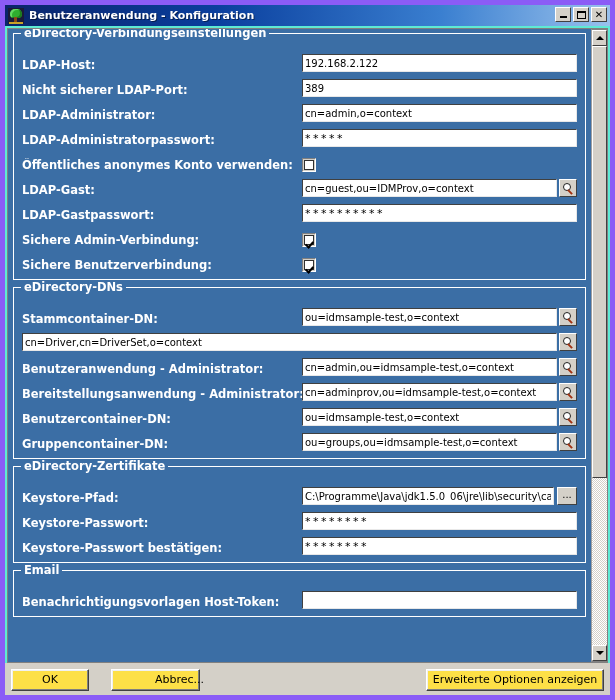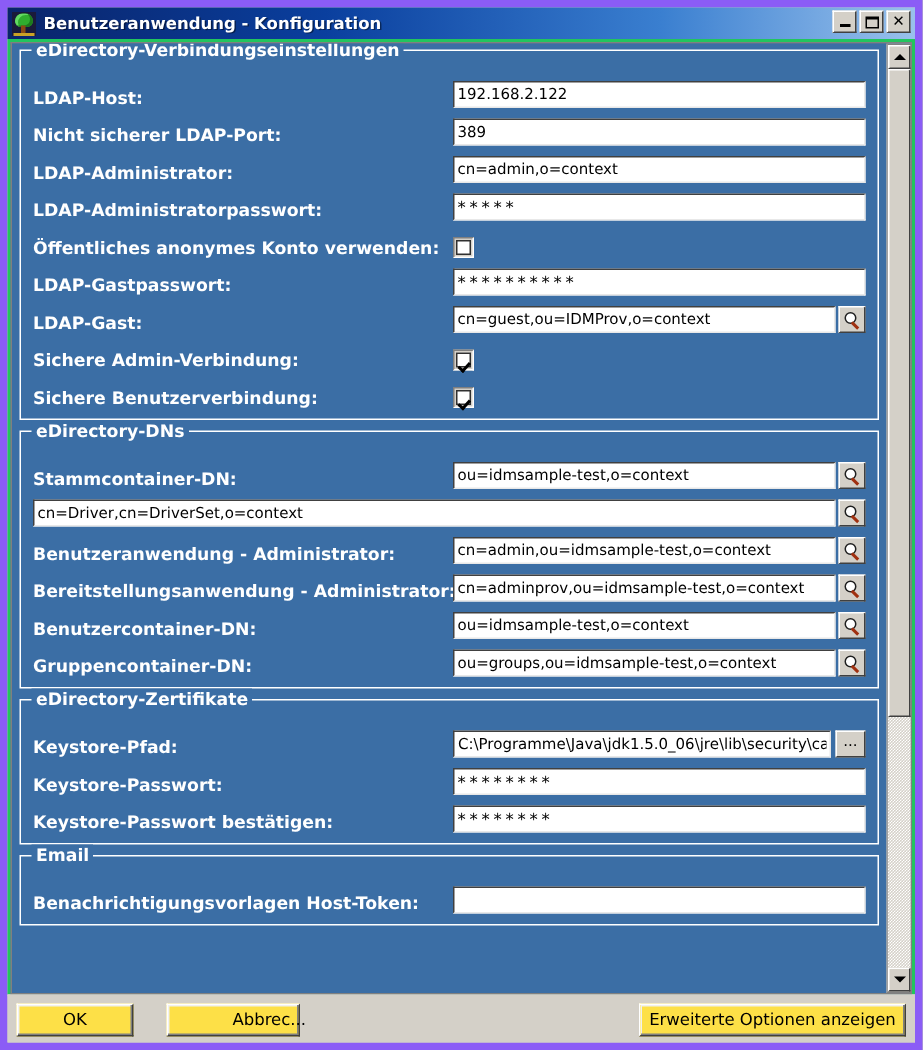--- a/index.html
+++ b/index.html
@@ -78,21 +78,21 @@
     font-size: 9px; color: #000; line-height: 1;
   }
   .winbtn .gl-min { width: 7px; height: 2px; background:#000; margin-top:5px; }
   .winbtn .gl-max { width: 9px; height: 8px; border:1px solid #000; border-top-width:2px; }
   .winbtn .gl-close { font-family: "DejaVu Sans", sans-serif; font-weight: bold; font-size: 10px; }
 
   
   #body-area {
     flex: 1 1 auto;
     display: flex;
-    background: #22c55e;
+    background: #5eead4;
     padding: 2px 2px 0 2px;
     min-height: 0;
   }
   #scrollpane {
     flex: 1 1 auto;
     display: flex;
     border: 1px solid #808080;
     border-right: none;
     background: #3b6ea5;
     min-width: 0;
@@ -369,33 +369,33 @@
             </div>
             <div class="row">
               <div class="lbl">Öffentliches anonymes Konto verwenden:</div>
               <div class="ctrl-wrap">
                 <span class="cb">
                   <span class="inner"></span>
                 </span>
               </div>
             </div>
             <div class="row">
+              <div class="lbl">LDAP-Gast:</div>
+              <div class="ctrl-wrap">
+                <input type="text" class="txt" readonly="" value="cn=guest,ou=IDMProv,o=context" style="">
+                <span class="btn-mag">
+                  <span class="lens"></span>
+                  <span class="handle"></span>
+                </span>
+              </div>
+            </div>
+            <div class="row">
               <div class="lbl">LDAP-Gastpasswort:</div>
               <div class="ctrl-wrap">
                 <input type="text" class="txt pw" readonly="" value="**********" style="">
-              </div>
-            </div>
-            <div class="row">
-              <div class="lbl">LDAP-Gast:</div>
-              <div class="ctrl-wrap">
-                <input type="text" class="txt" readonly="" value="cn=guest,ou=IDMProv,o=context" style="">
-                <span class="btn-mag">
-                  <span class="lens"></span>
-                  <span class="handle"></span>
-                </span>
               </div>
             </div>
             <div class="row">
               <div class="lbl">Sichere Admin-Verbindung:</div>
               <div class="ctrl-wrap">
                 <span class="cb checked">
                   <span class="inner"></span>
                 </span>
               </div>
             </div>

